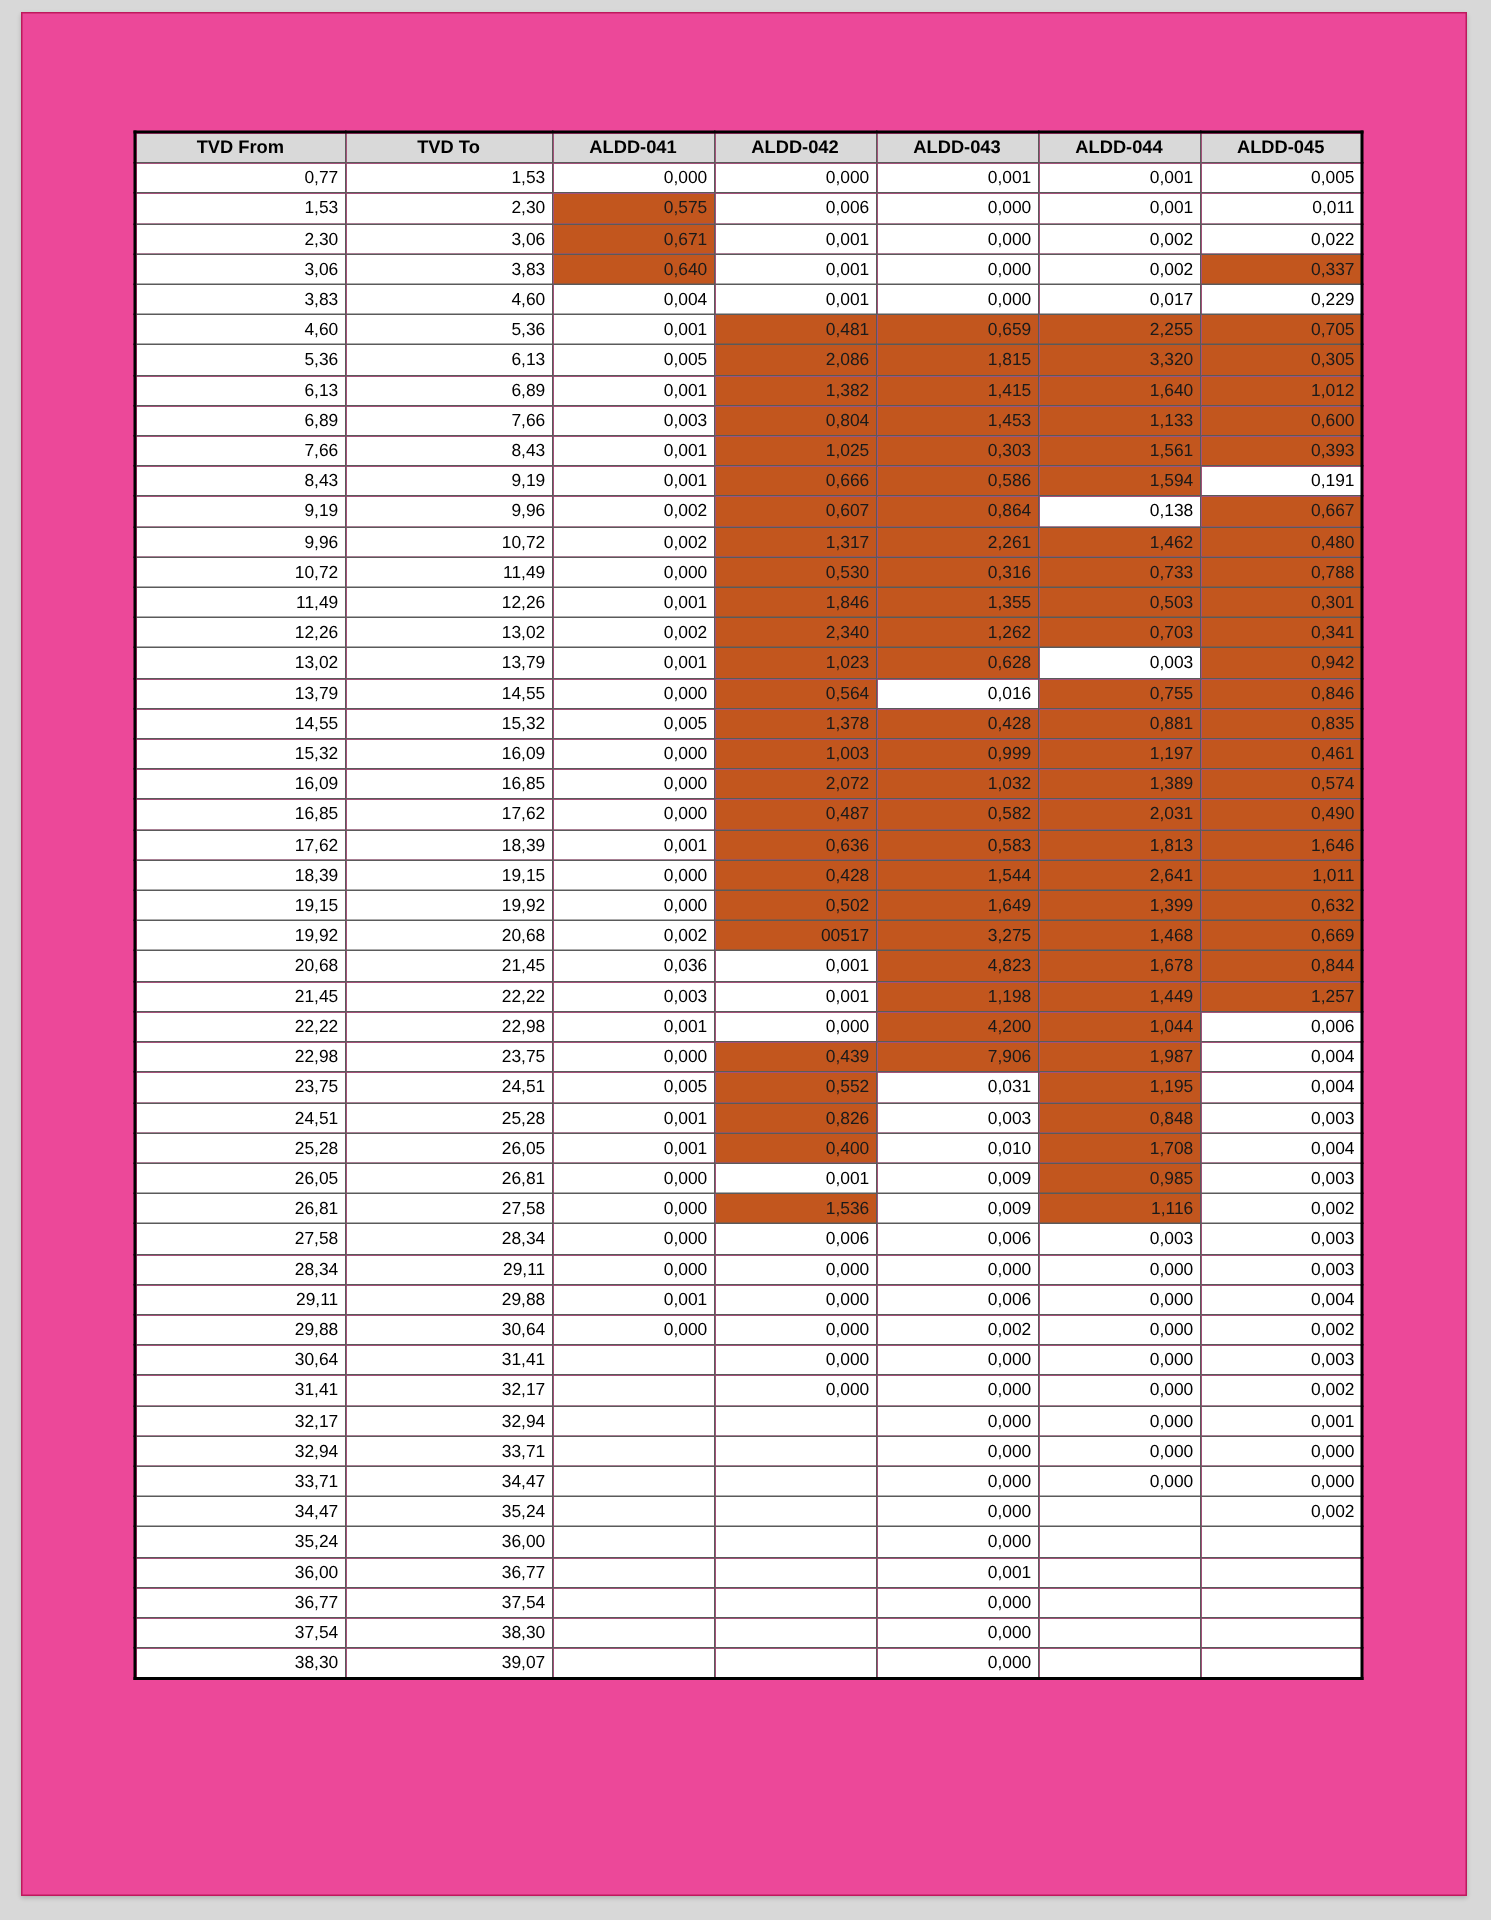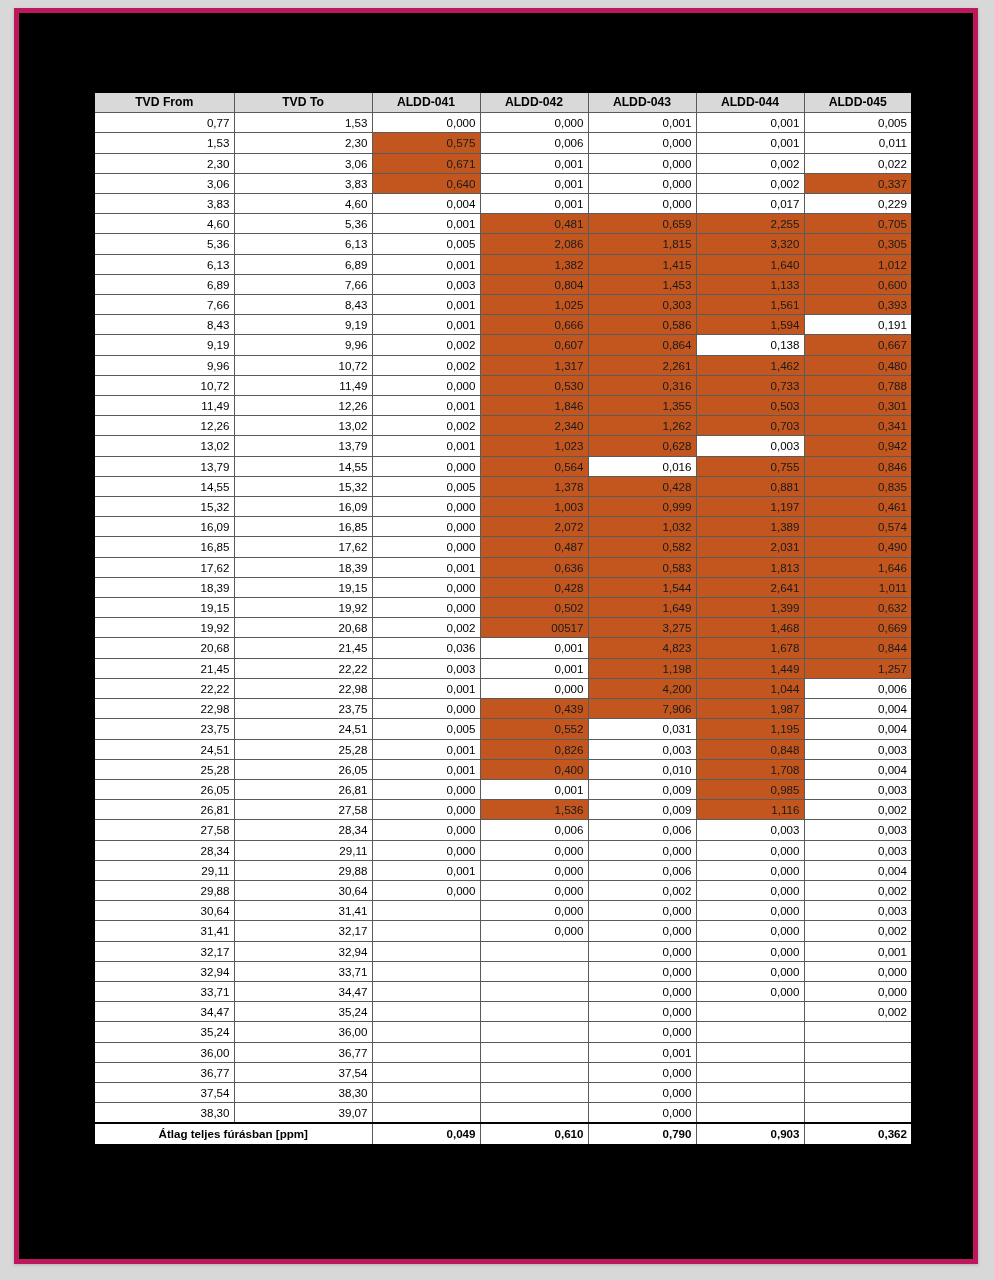--- a/index.html
+++ b/index.html
@@ -12,22 +12,22 @@
     height: 1280px;
     font-family: "Liberation Sans", sans-serif;
     overflow: hidden;
   }
   #page {
     position: absolute;
     left: 14px;
     top: 8px;
     width: 964px;
     height: 1256px;
-    background: #000000;
-    border: 5px solid #be185d;
+    background: #ec4899;
+    border: 1px solid #be185d;
     box-sizing: border-box;
     box-shadow: 0 1px 3px rgba(0,0,0,0.18);
   }
   #table-wrap {
     position: absolute;
     left: 74px;
     top: 78px;
     width: 820px;
   }
   table.assay {
@@ -562,24 +562,16 @@
             <td>38,30</td>
             <td>39,07</td>
             <td></td>
             <td></td>
             <td>0,000</td>
             <td></td>
             <td></td>
           </tr>
         </tbody>
       <tbody id="summary-rows">
-          <tr class="sum sum-first">
-            <td class="lbl" colspan="2">Átlag teljes fúrásban [ppm]</td>
-            <td>0,049</td>
-            <td>0,610</td>
-            <td>0,790</td>
-            <td>0,903</td>
-            <td>0,362</td>
-          </tr>
         </tbody>
     </table>
   </div>
 </div>
 
 </body></html>

